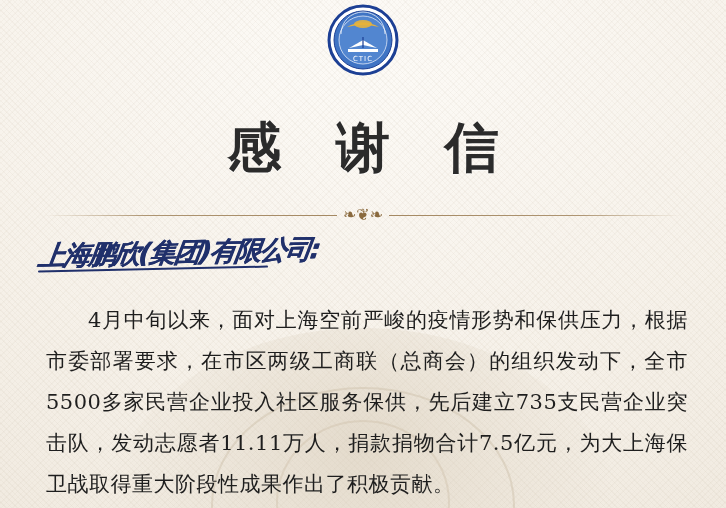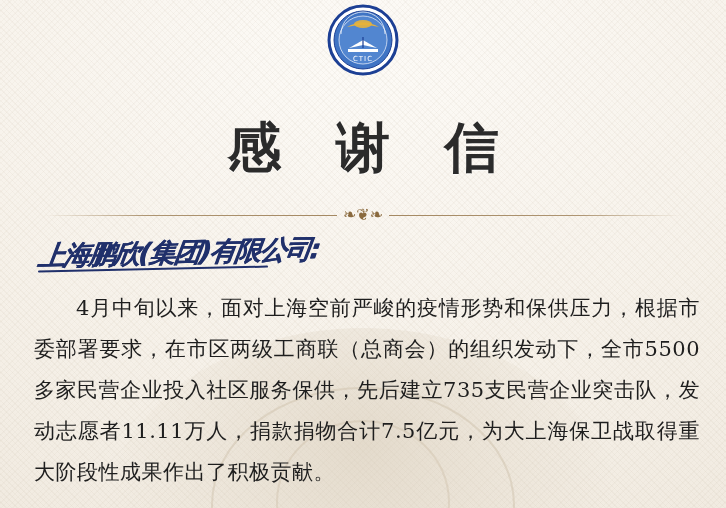--- a/index.html
+++ b/index.html
@@ -168,21 +168,21 @@
     right: 26px;
     font-family: "DejaVu Serif", serif;
     font-size: 21px;
     line-height: 41px;
     color: #1e1e1e;
     text-align: justify;
     text-justify: inter-ideograph;
     letter-spacing: 0.5px;
   }
   #body-text p {
-    margin: 0;
+    margin: 12px;
     text-indent: 2em;
   }
 </style>
 </head>
 <body>
 
 <div id="page">
 
   <div id="texture"></div>
   <div id="watermark"></div>

